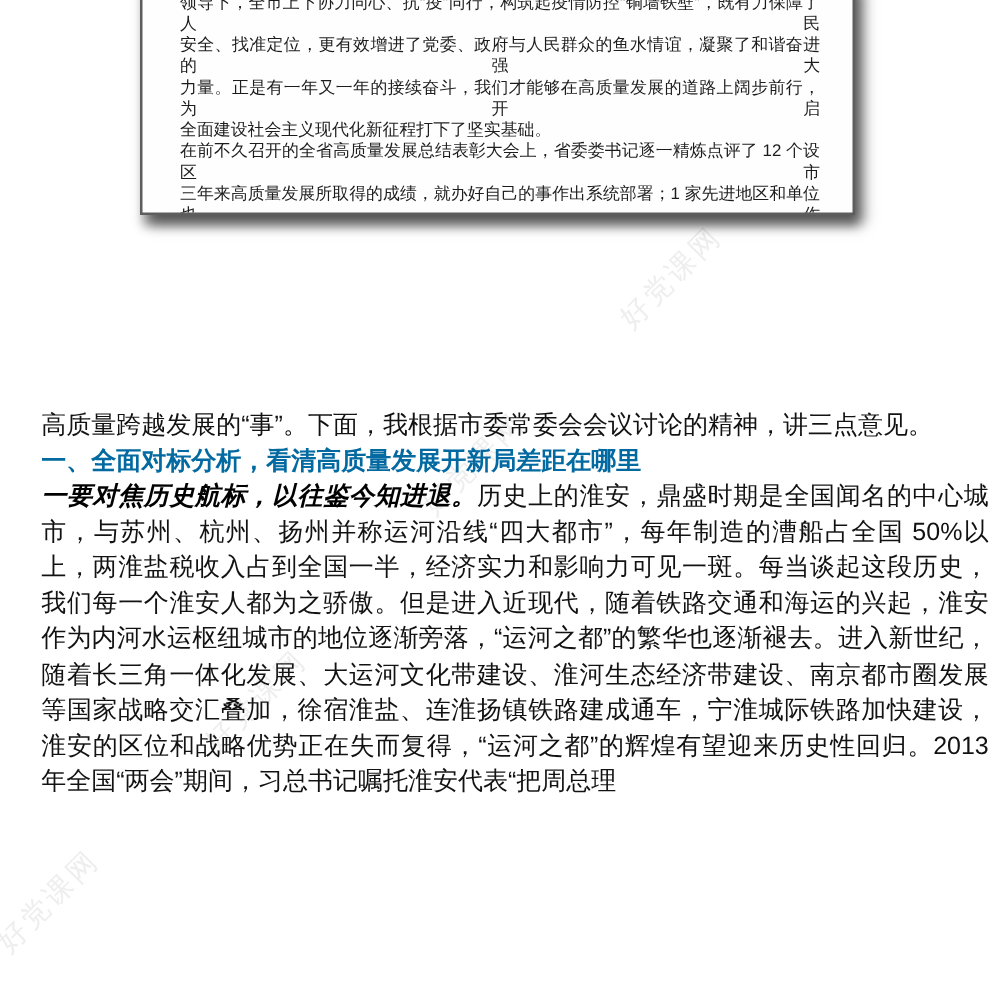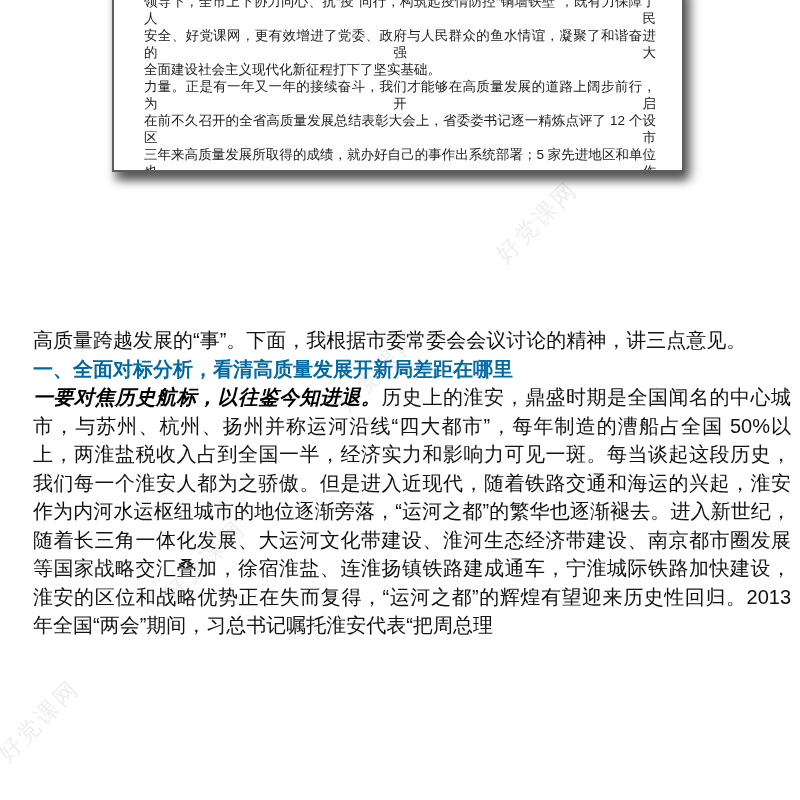--- a/index.html
+++ b/index.html
@@ -83,25 +83,25 @@
 <body>
 
 <span class="wm wm-1">好党课网</span>
 <span class="wm wm-2">好党课网</span>
 <span class="wm wm-3">好党课网</span>
 <span class="wm wm-4">好党课网</span>
 
 <div class="scan">
   <div class="scan-text">
     <div class="scan-line">领导下，全市上下协力同心、抗“疫”同行，构筑起疫情防控“铜墙铁壁”，既有力保障了人民</div>
-    <div class="scan-line">安全、好党课网，更有效增进了党委、政府与人民群众的鱼水情谊，凝聚了和谐奋进的强大</div>
+    <div class="scan-line">安全、找准定位，更有效增进了党委、政府与人民群众的鱼水情谊，凝聚了和谐奋进的强大</div>
+    <div class="scan-line">力量。正是有一年又一年的接续奋斗，我们才能够在高质量发展的道路上阔步前行，为开启</div>
     <div class="scan-line flush">全面建设社会主义现代化新征程打下了坚实基础。</div>
-    <div class="scan-line">力量。正是有一年又一年的接续奋斗，我们才能够在高质量发展的道路上阔步前行，为开启</div>
     <div class="scan-line">在前不久召开的全省高质量发展总结表彰大会上，省委娄书记逐一精炼点评了 12 个设区市</div>
-    <div class="scan-line">三年来高质量发展所取得的成绩，就办好自己的事作出系统部署；5 家先进地区和单位也作</div>
+    <div class="scan-line">三年来高质量发展所取得的成绩，就办好自己的事作出系统部署；1 家先进地区和单位也作</div>
 
   </div>
 </div>
 
 <div class="doc">
   <p>高质量跨越发展的“事”。下面，我根据市委常委会会议讨论的精神，讲三点意见。</p>
   <p class="heading">一、全面对标分析，看清高质量发展开新局差距在哪里</p>
   <p><span class="lead-bold">一要对焦历史航标，以往鉴今知进退。</span><span>历史上的淮安，鼎盛时期是全国闻名的中心城市，与苏州、杭州、扬州并称运河沿线“四大都市”，每年制造的漕船占全国 50%以上，两淮盐税收入占到全国一半，经济实力和影响力可见一斑。每当谈起这段历史，我们每一个淮安人都为之骄傲。但是进入近现代，随着铁路交通和海运的兴起，淮安作为内河水运枢纽城市的地位逐渐旁落，“运河之都”的繁华也逐渐褪去。进入新世纪，随着长三角一体化发展、大运河文化带建设、淮河生态经济带建设、南京都市圈发展等国家战略交汇叠加，徐宿淮盐、连淮扬镇铁路建成通车，宁淮城际铁路加快建设，淮安的区位和战略优势正在失而复得，“运河之都”的辉煌有望迎来历史性回归。2013 年全国“两会”期间，习总书记嘱托淮安代表“把周总理</span></p>
 </div>
 

